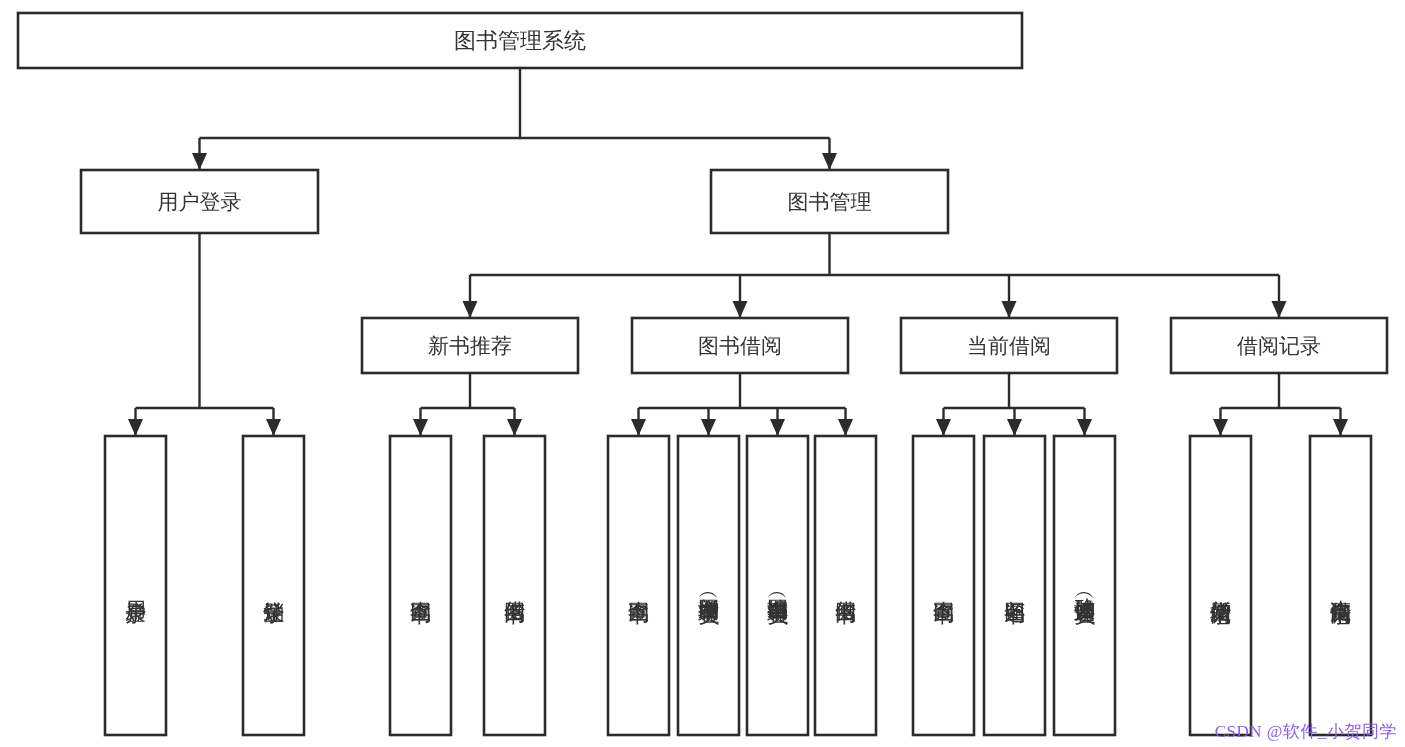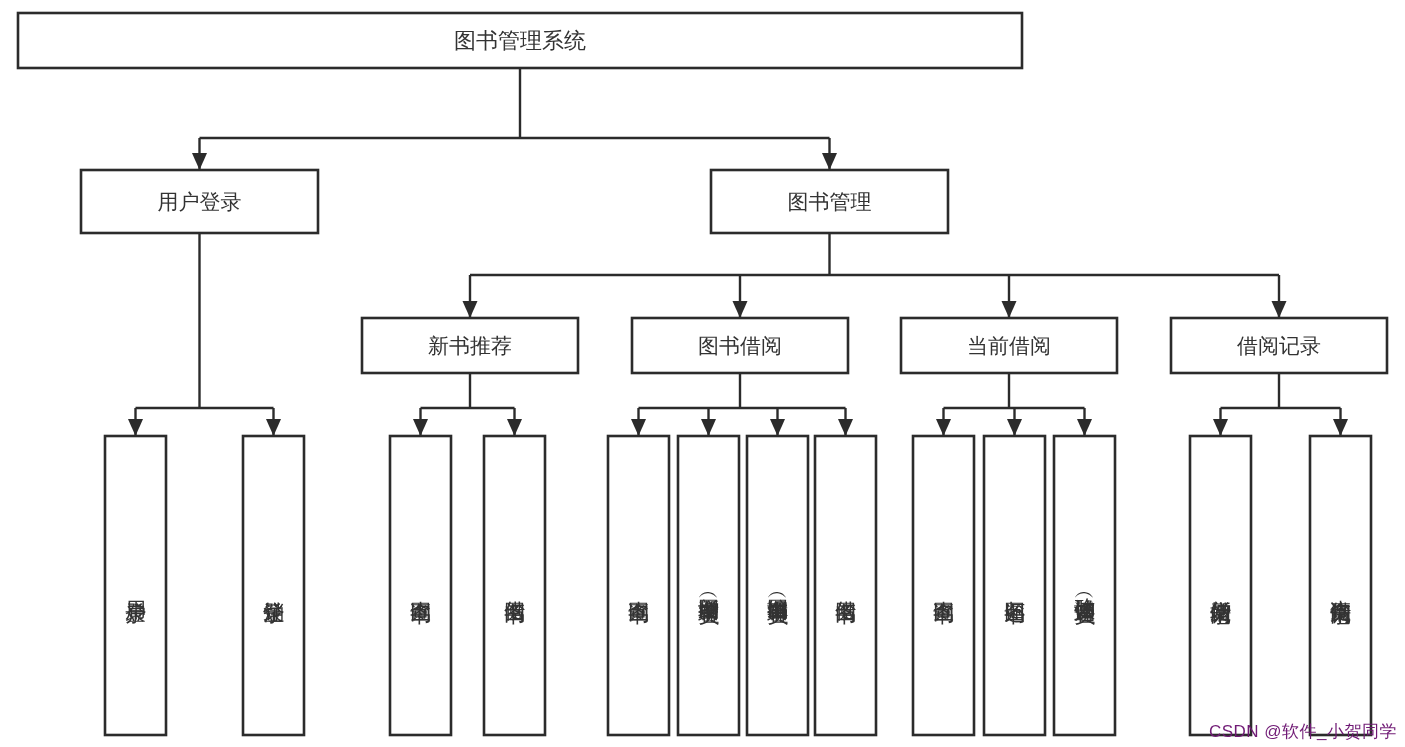--- a/index.html
+++ b/index.html
@@ -68,23 +68,23 @@
     line-height: 1.06;
     color: #333333;
     letter-spacing: 1px;
     white-space: nowrap;
     pointer-events: none;
   }
   .watermark {
     position: absolute;
     right: 8px;
     bottom: 4px;
-    font-family: Liberation Sans, sans-serif;
+    font-family: Liberation Serif, serif;
     font-size: 17px;
-    color: #701a75;
+    color: #8b5cf6;
     white-space: nowrap;
     letter-spacing: 0.5px;
   }
 </style>
 </head>
 <body>
 
 <div id="diagram-root">
 
   <svg class="diagram-canvas" id="diagram-canvas" viewBox="0 0 1405 747" xmlns="http://www.w3.org/2000/svg">

